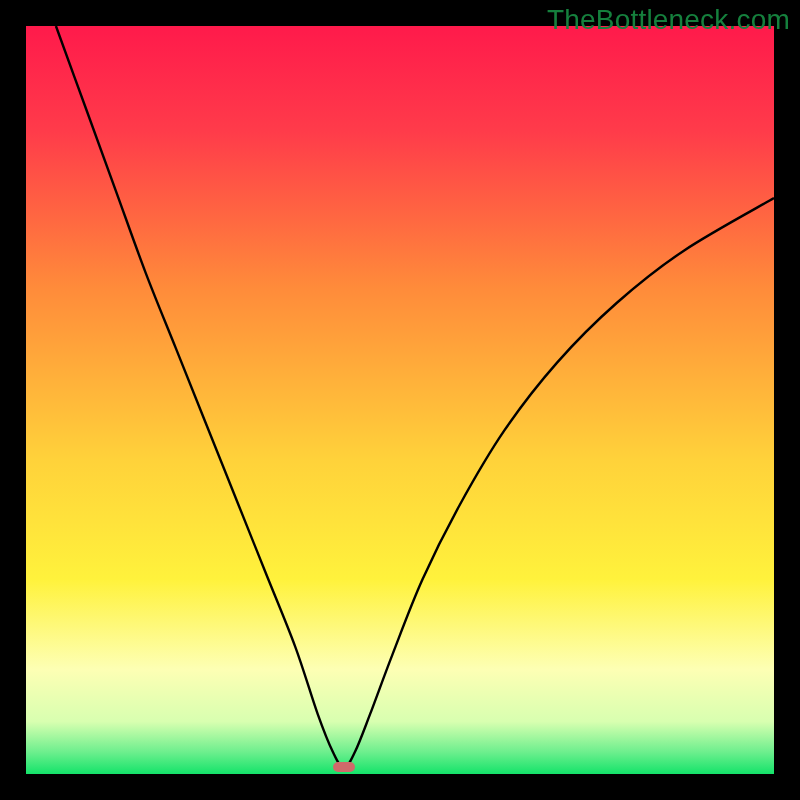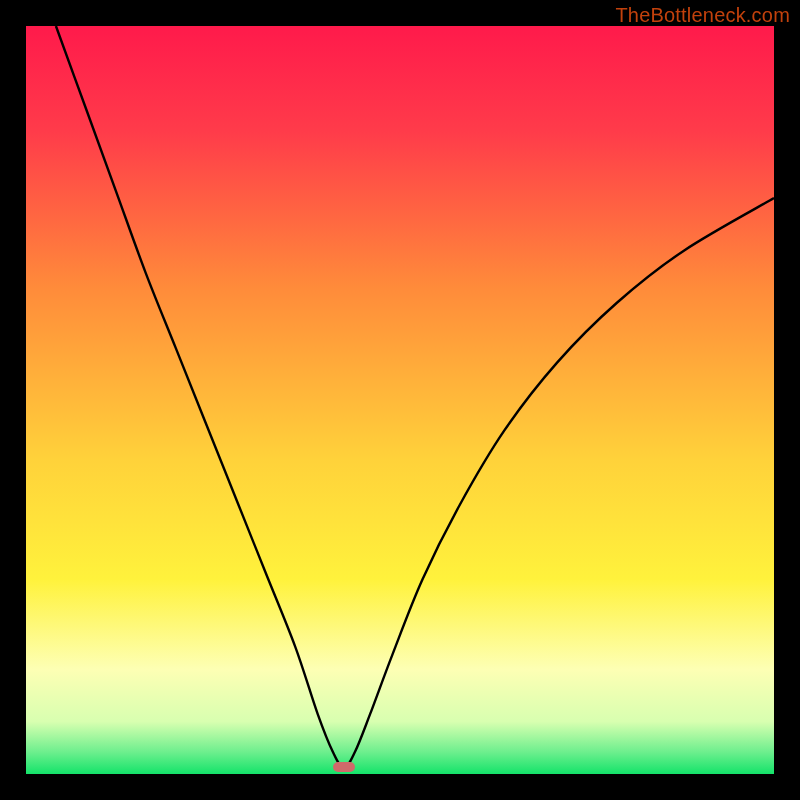--- a/index.html
+++ b/index.html
@@ -24,22 +24,22 @@
     left: 26px;
     top: 26px;
     width: 748px;
     height: 748px;
     
   }
   .watermark {
     position: absolute;
     top: 4px;
     right: 10px;
-    color: #c2410c;
-    font-size: 20px;
+    color: #15803d;
+    font-size: 28px;
     font-weight: 500;
     font-family: Arial, sans-serif;
     letter-spacing: 0.2px;
   }
   svg.curve {
     position: absolute;
     left: 0;
     top: 0;
     width: 748px;
     height: 748px;

